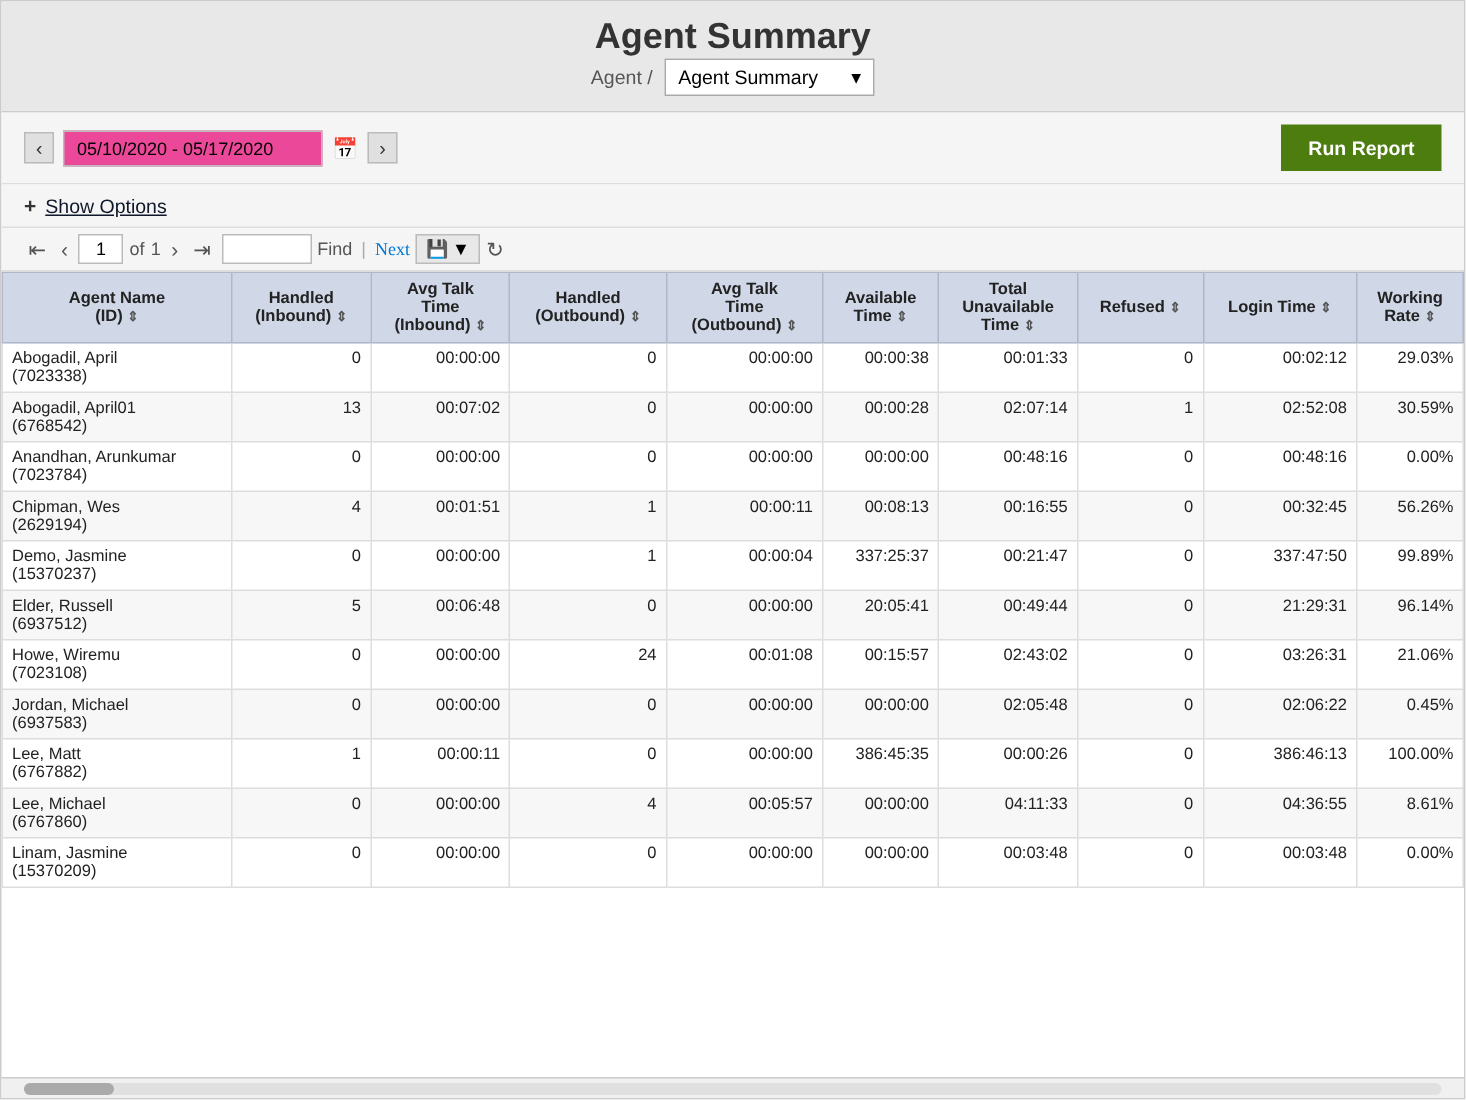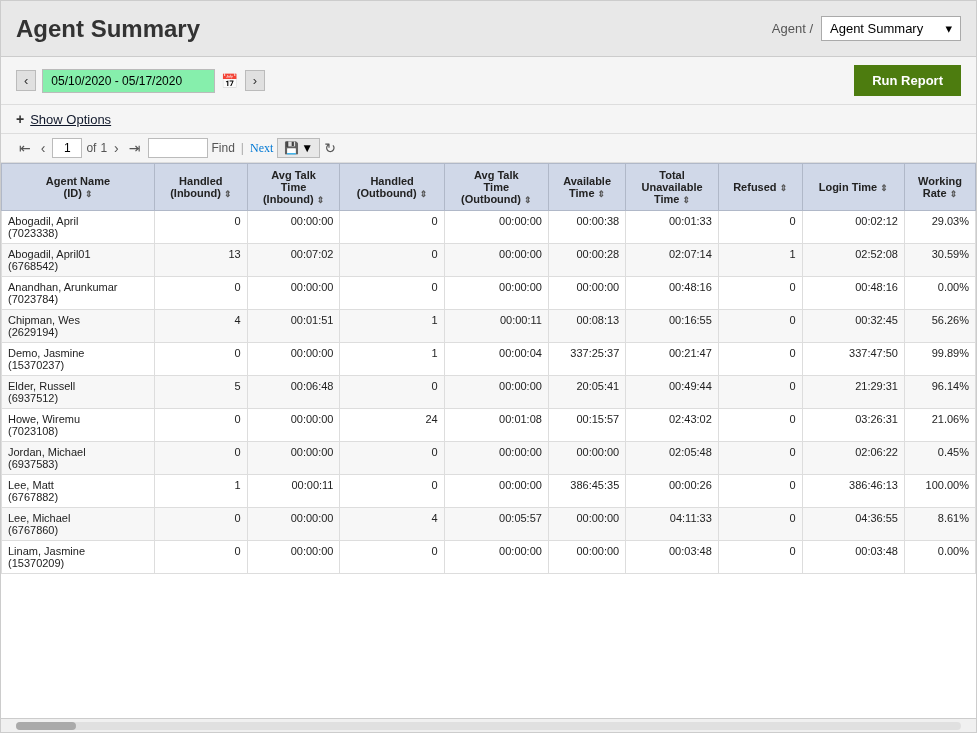--- a/index.html
+++ b/index.html
@@ -1,32 +1,32 @@
 <!DOCTYPE html>
 <html><head>
   <meta charset="utf-8">
   <style>
     * { box-sizing: border-box; margin: 0; padding: 0; font-family: Arial, sans-serif; font-size: 12px; }
     body { background: #f0f0f0; width: 977px; height: 733px; overflow: hidden; }
 
     .app-container { width: 977px; height: 733px; display: flex; flex-direction: column; background: #fff; border: 1px solid #ccc; }
 
     
-    .header { background: #e8e8e8; padding: 10px 15px; display: flex; align-items: center; justify-content: space-between; border-bottom: 1px solid #ccc; min-height: 56px; }
+    .header { background: #e8e8e8; padding: 10px 15px; display: flex; align-items: center; justify-content: space-between; border-bottom: 1px solid #ccc; min-height: 56px; flex-direction: column; }
     .header-title { font-size: 24px; font-weight: bold; color: #333; }
     .header-right { display: flex; align-items: center; gap: 8px; }
     .header-breadcrumb { color: #555; font-size: 13px; }
     .header-dropdown { display: flex; align-items: center; border: 1px solid #aaa; background: #fff; padding: 4px 8px; min-width: 140px; justify-content: space-between; cursor: pointer; }
     .header-dropdown span { font-size: 13px; }
 
     
     .toolbar { background: #f5f5f5; padding: 8px 15px; display: flex; align-items: center; justify-content: space-between; border-bottom: 1px solid #ddd; }
     .date-row { display: flex; align-items: center; gap: 6px; }
     .nav-btn { background: #e0e0e0; border: 1px solid #bbb; cursor: pointer; padding: 2px 7px; font-size: 13px; color: #333; }
-    .date-input { border: 1px solid #bbb; padding: 4px 8px; font-size: 12px; background: #86efac; }
+    .date-input { border: 1px solid #bbb; padding: 4px 8px; font-size: 12px; background: #ec4899; }
     .calendar-icon { color: #555; cursor: pointer; font-size: 14px; }
     .run-report-btn { background: #4d7c0f; color: #fff; border: none; padding: 8px 18px; font-size: 13px; cursor: pointer; font-weight: bold; }
 
     
     .options-row { background: #f5f5f5; padding: 6px 15px; border-bottom: 1px solid #ddd; display: flex; align-items: center; gap: 6px; }
     .options-plus { font-size: 14px; color: #333; font-weight: bold; cursor: pointer; }
     .options-label { font-size: 13px; color: #0f172a; cursor: pointer; text-decoration: underline; }
 
     
     .pagination-row { background: #f5f5f5; padding: 4px 15px; border-bottom: 1px solid #ddd; display: flex; align-items: center; gap: 4px; }

